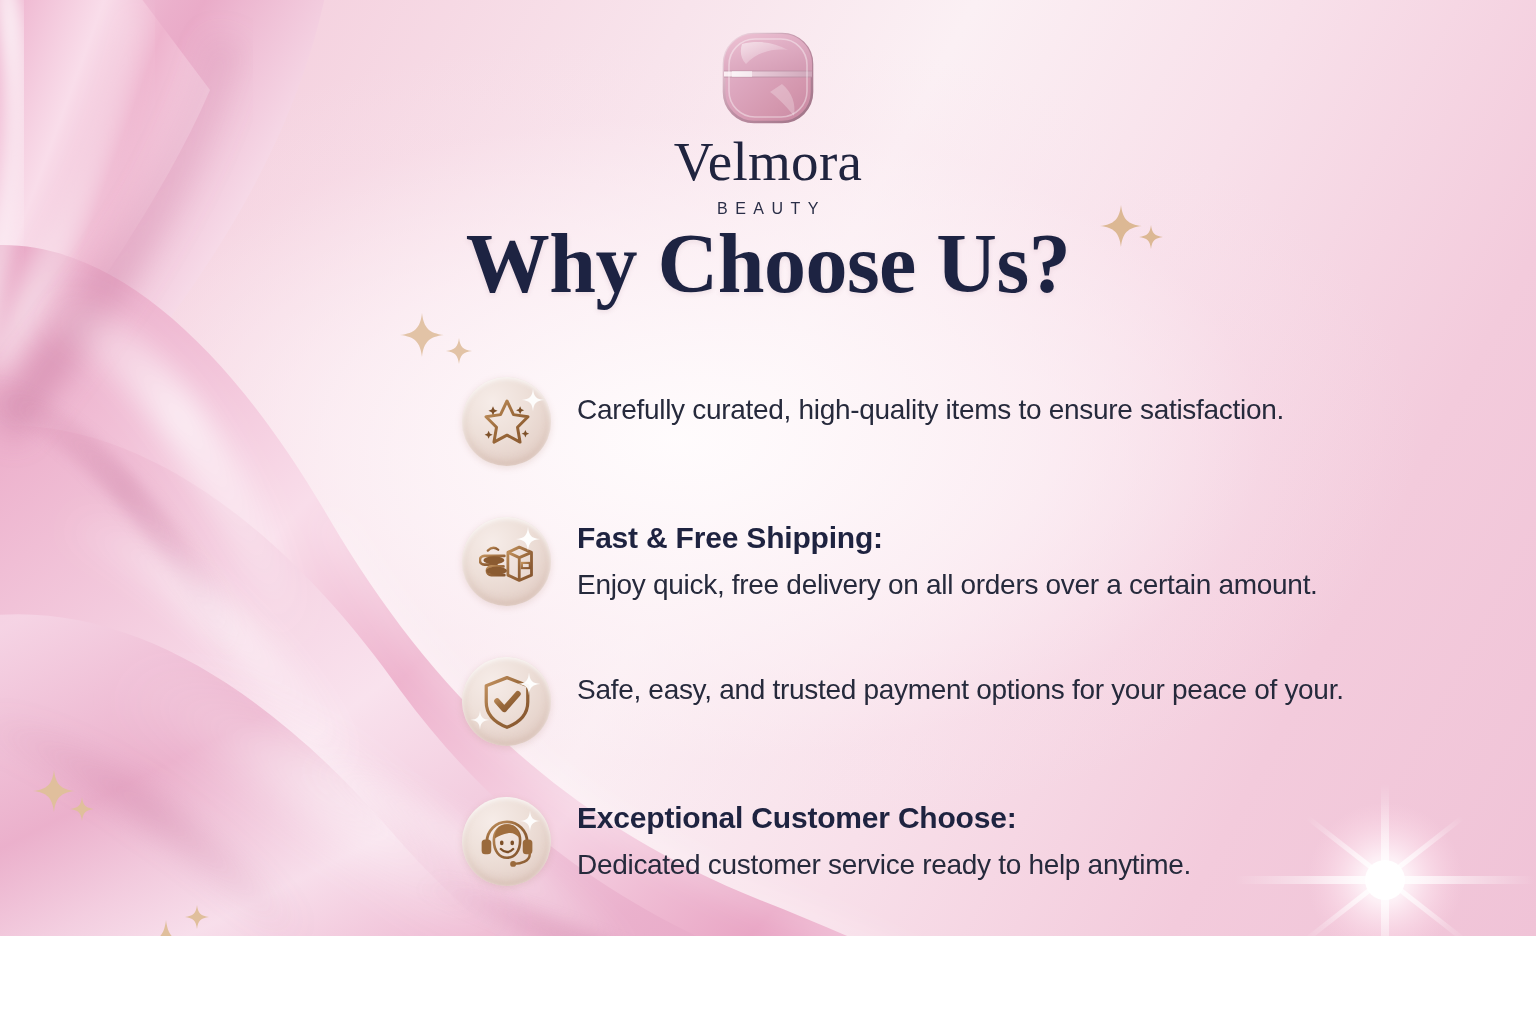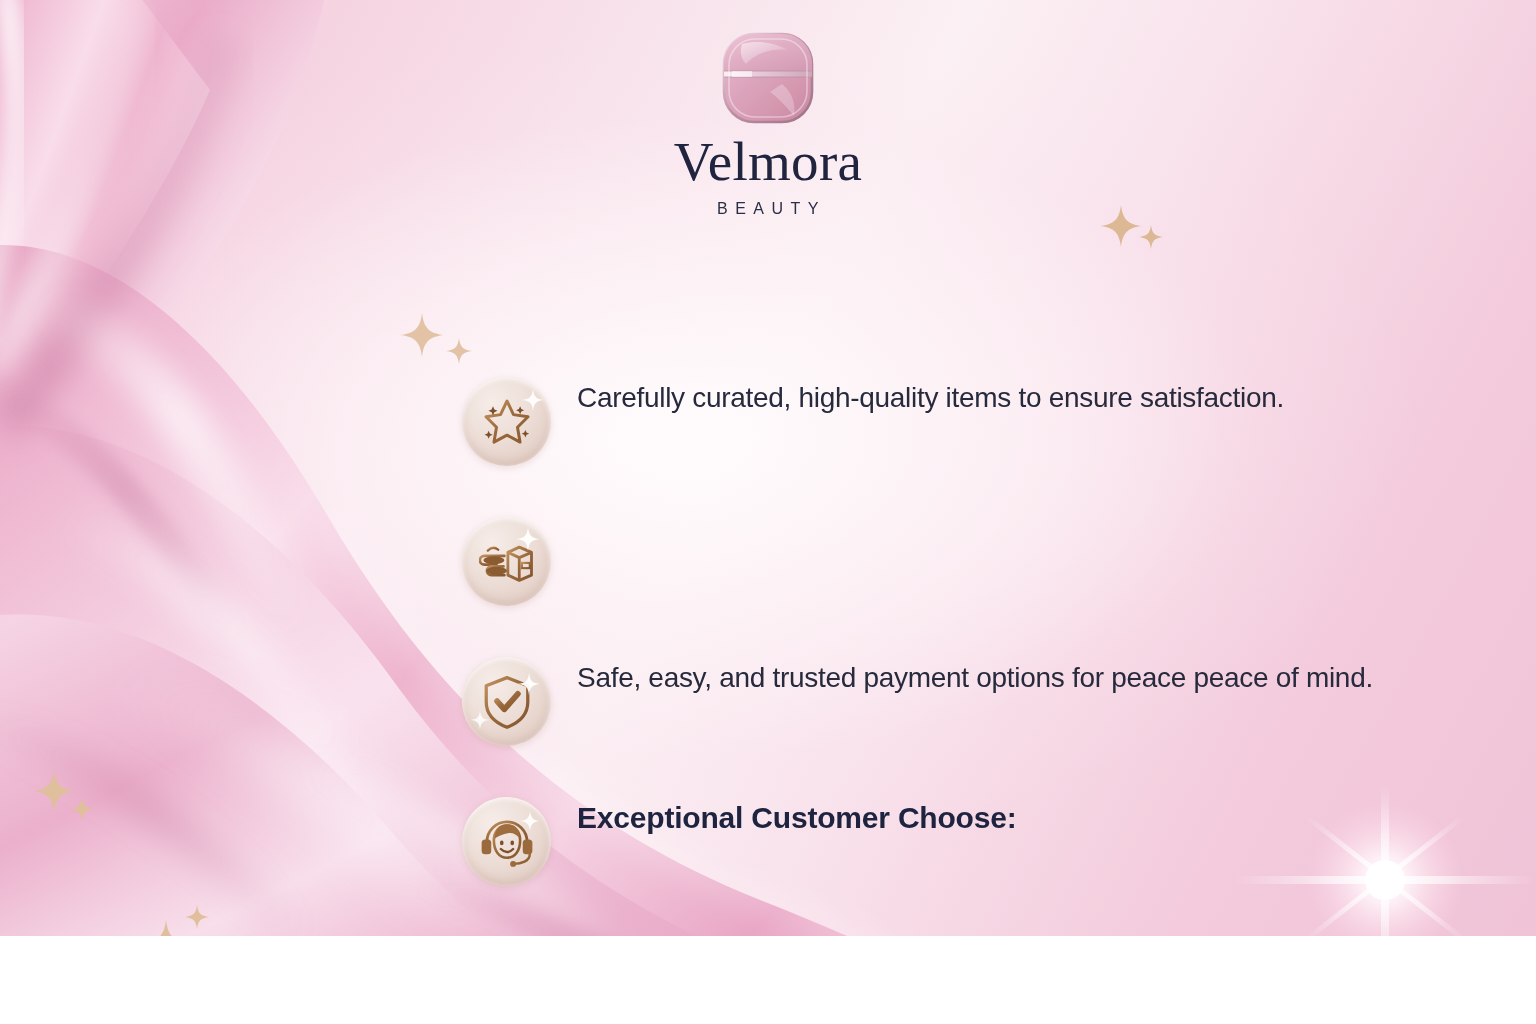--- a/index.html
+++ b/index.html
@@ -136,21 +136,21 @@
     font-weight: 700;
     color: #1e2340;
     letter-spacing: -0.2px;
   }
   .feature-desc {
     font-family: "Liberation Sans", sans-serif;
     font-size: 28px;
     line-height: 1.2;
     font-weight: 400;
     color: #262a3c;
-    margin-top: 1px;
+    margin-top: 13px;
     letter-spacing: -0.3px;
   }
 </style>
 </head>
 <body>
 
 <div class="canvas">
 
   <div class="silk-layer">
     <svg viewBox="0 0 1536 1024" xmlns="http://www.w3.org/2000/svg" aria-hidden="true">
@@ -342,20 +342,21 @@
       <rect x="17" y="13" width="78" height="78" rx="26" ry="26" fill="none" stroke="#ffffff" stroke-opacity="0.40" stroke-width="1.6"></rect>
 
       <path d="M 30,18 C 46,14 62,16 76,24 C 62,22 44,26 34,38 C 28,32 28,24 30,18 Z" fill="url(#jarGloss)"></path>
       <path d="M 70,58 C 80,66 84,78 82,90 C 74,80 64,70 58,66 Z" fill="#ffffff" opacity="0.26"></path>
       <rect x="20" y="45" width="20" height="6" fill="#ffffff" opacity="0.55"></rect>
     </svg>
     <div class="brand-name">Velmora</div>
     <div class="brand-sub">BEAUTY</div>
   </div>
 
+  <div class="headline">Why Choose Us?</div>
 
   <div class="features">
 
     <div class="feature-row">
       <div class="feature-icon">
         <svg width="56" height="56" viewBox="0 0 64 64" aria-hidden="true">
           <defs>
             <linearGradient id="gold1" x1="0" y1="0" x2="1" y2="1">
               <stop offset="0%" stop-color="#c99a63"></stop>
               <stop offset="45%" stop-color="#9d6b3c"></stop>
@@ -395,20 +396,24 @@
           <path d="M29 22 L6 22 A5 5 0 0 0 6 32 L20 32" fill="none" stroke="url(#gold2)" stroke-width="3" stroke-linecap="round"></path>
           <path d="M29 44 L14 44 A5 5 0 0 1 14 34 L28 34" fill="none" stroke="url(#gold2)" stroke-width="3" stroke-linecap="round"></path>
           <ellipse cx="17" cy="27" rx="12" ry="4.6" fill="#8b5b31"></ellipse>
           <ellipse cx="20" cy="39" rx="12" ry="4.6" fill="#8b5b31"></ellipse>
           <path d="M10 16 q6 -6 12 -1" fill="none" stroke="url(#gold2)" stroke-width="2.6" stroke-linecap="round"></path>
         </svg>
         <svg class="glint" style="left:52px; top:8px;" width="28" height="28" viewBox="0 0 100 100" aria-hidden="true">
           <path d="M50 6 C53 38 62 47 94 50 C62 53 53 62 50 94 C47 62 38 53 6 50 C38 47 47 38 50 6 Z" fill="#ffffff" opacity="0.95"></path>
         </svg>
       </div>
+      <div class="feature-text">
+        <div class="feature-title">Fast &amp; Free Shipping:</div>
+        <div class="feature-desc">Enjoy quick, free delivery on all orders over a certain amount.</div>
+      </div>
     </div>
 
     <div class="feature-row">
       <div class="feature-icon">
         <svg width="52" height="56" viewBox="0 0 56 62" aria-hidden="true">
           <defs>
             <linearGradient id="gold3" x1="0" y1="0" x2="1" y2="1">
               <stop offset="0%" stop-color="#c59462"></stop>
               <stop offset="45%" stop-color="#9a6a3c"></stop>
               <stop offset="100%" stop-color="#85552e"></stop>
@@ -418,21 +423,21 @@
           <path d="M17 30 L25 39 L40 22" fill="none" stroke="url(#gold3)" stroke-width="6.4" stroke-linecap="round" stroke-linejoin="round"></path>
         </svg>
         <svg class="glint" style="left:54px; top:14px;" width="26" height="26" viewBox="0 0 100 100" aria-hidden="true">
           <path d="M50 6 C53 38 62 47 94 50 C62 53 53 62 50 94 C47 62 38 53 6 50 C38 47 47 38 50 6 Z" fill="#ffffff" opacity="0.95"></path>
         </svg>
         <svg class="glint" style="left:7px; top:52px;" width="22" height="22" viewBox="0 0 100 100" aria-hidden="true">
           <path d="M50 6 C53 38 62 47 94 50 C62 53 53 62 50 94 C47 62 38 53 6 50 C38 47 47 38 50 6 Z" fill="#ffffff" opacity="0.85"></path>
         </svg>
       </div>
       <div class="feature-text">
-        <div class="feature-desc">Safe, easy, and trusted payment options for peace peace of mind.</div>
+        <div class="feature-desc">Safe, easy, and trusted payment options for your peace of your.</div>
       </div>
     </div>
 
     <div class="feature-row">
       <div class="feature-icon">
         <svg width="56" height="54" viewBox="0 0 64 60" aria-hidden="true">
           <defs>
             <linearGradient id="gold4" x1="0" y1="0" x2="1" y2="1">
               <stop offset="0%" stop-color="#c49361"></stop>
               <stop offset="45%" stop-color="#9a6a3c"></stop>
@@ -456,17 +461,18 @@
 
           <path d="M58 44 C58 52 48 55 40 55" fill="none" stroke="url(#gold4)" stroke-width="2.8" stroke-linecap="round"></path>
           <circle cx="39" cy="55" r="3.4" fill="#9a6a3c"></circle>
         </svg>
         <svg class="glint" style="left:56px; top:12px;" width="24" height="24" viewBox="0 0 100 100" aria-hidden="true">
           <path d="M50 6 C53 38 62 47 94 50 C62 53 53 62 50 94 C47 62 38 53 6 50 C38 47 47 38 50 6 Z" fill="#ffffff" opacity="0.9"></path>
         </svg>
       </div>
       <div class="feature-text">
         <div class="feature-title">Exceptional Customer Choose:</div>
+        <div class="feature-desc">Dedicated customer service ready to help anytime.</div>
       </div>
     </div>
 
   </div>
 </div>
 
 </body></html>

